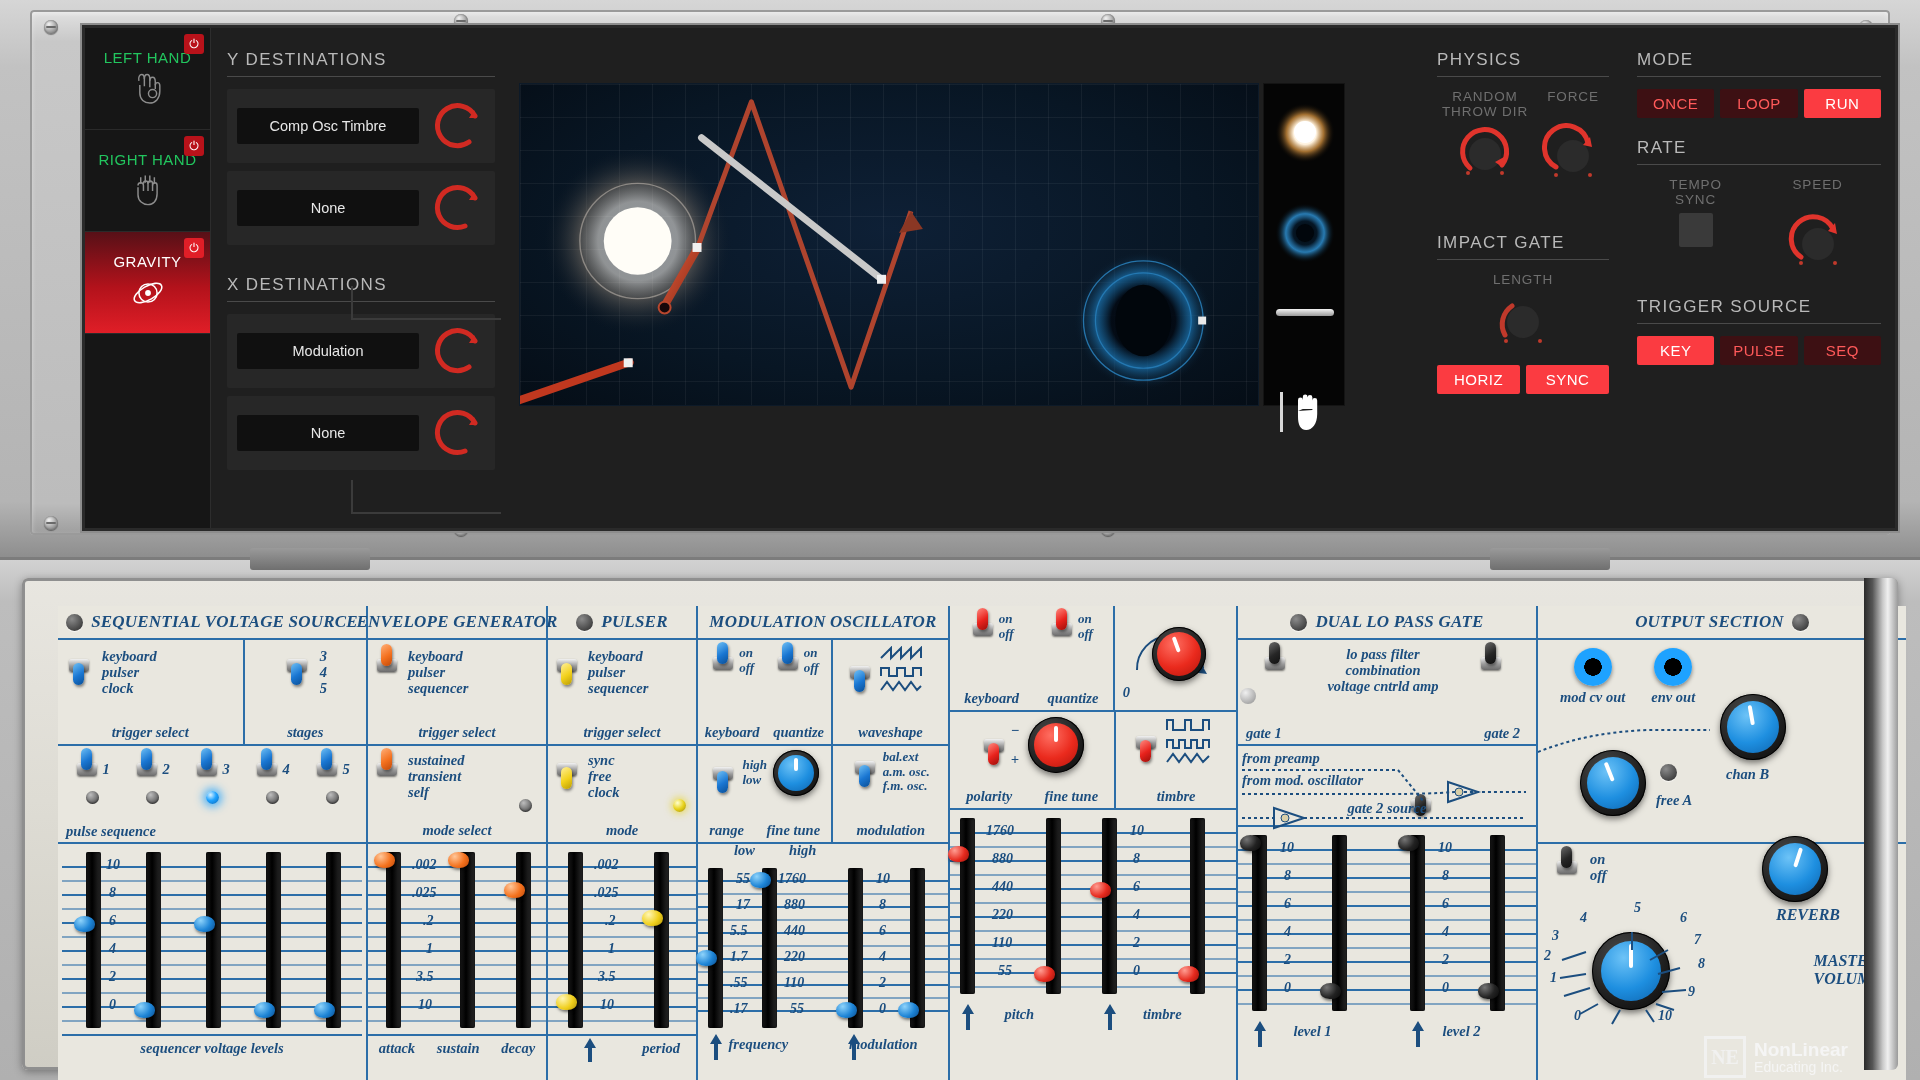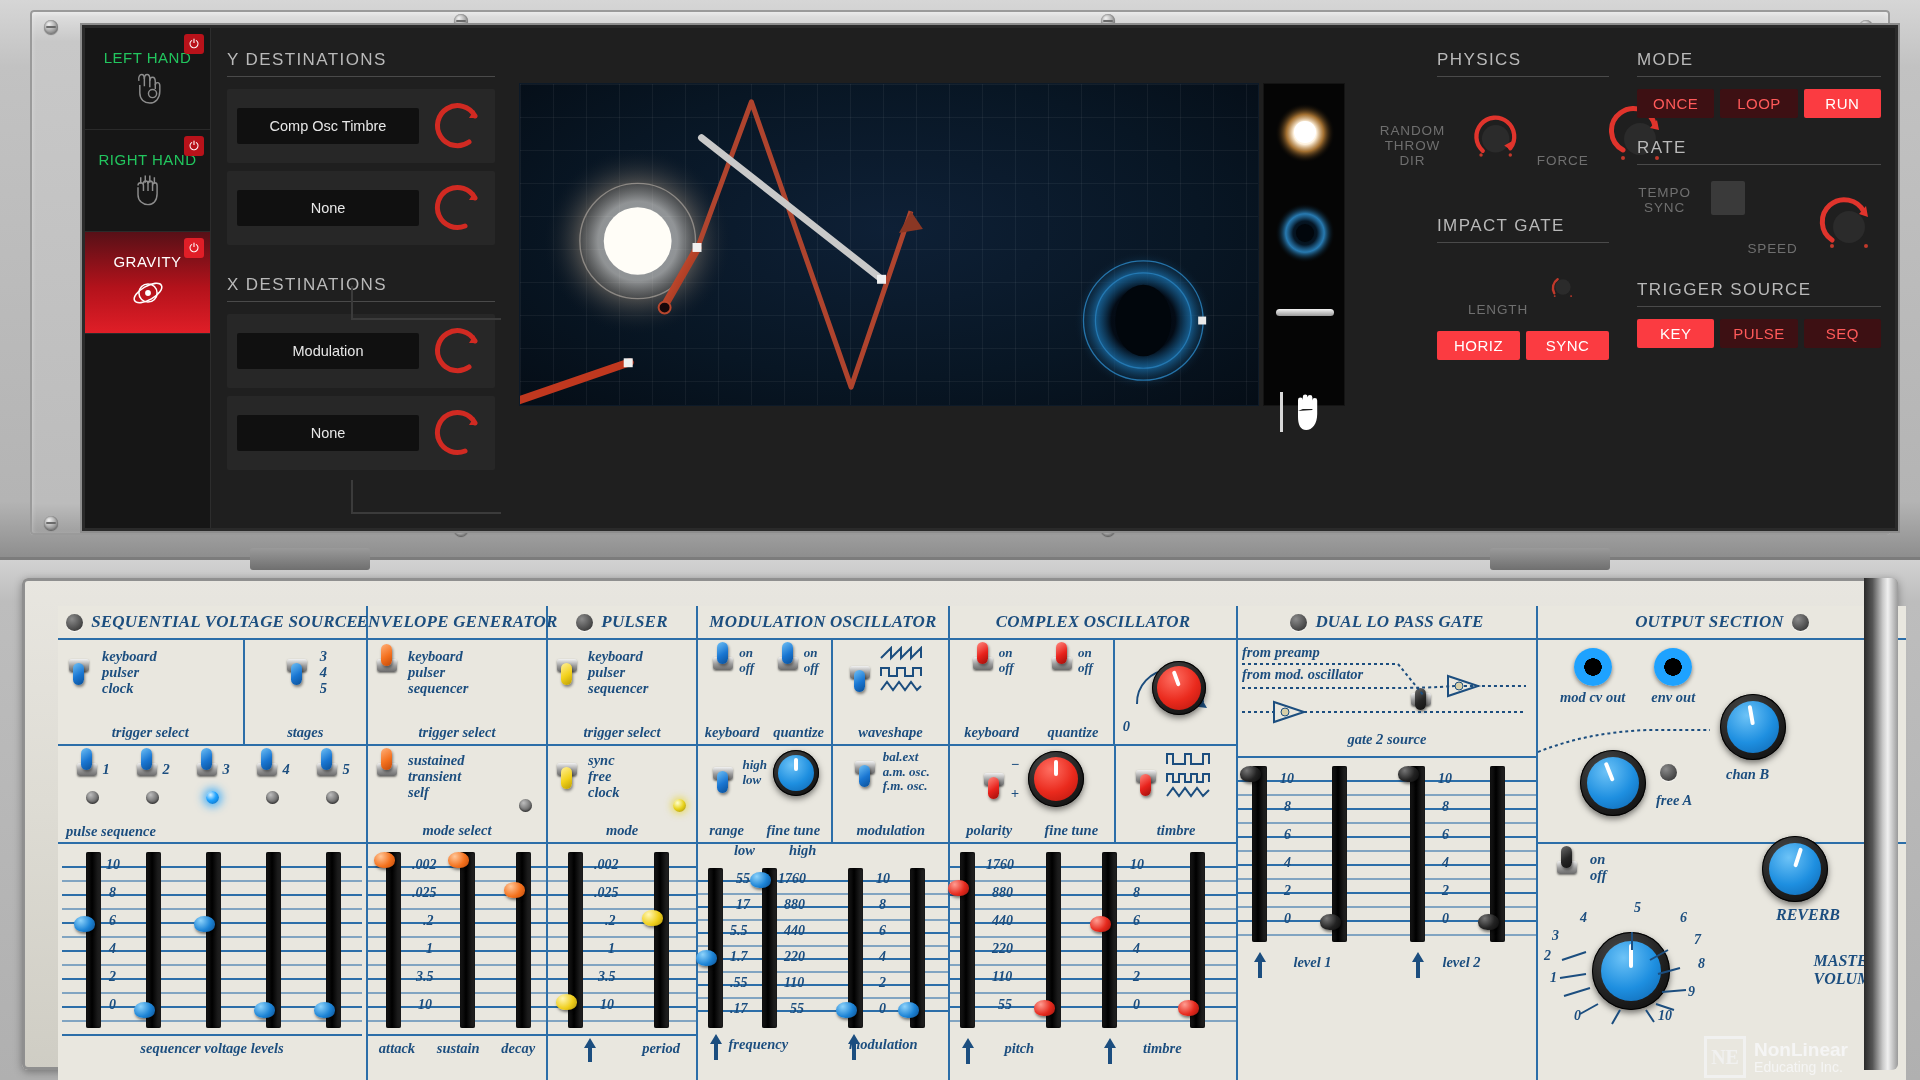--- a/index.html
+++ b/index.html
@@ -77,21 +77,21 @@
   .sim svg { position:absolute; inset:0; width:100%; height:100%; }
   .toolstrip { position:absolute; left:752px; top:55px; width:82px; height:323px; background:#050505;
      border:1px solid #141414; }
   .tool { position:absolute; left:0; width:82px; display:flex; align-items:center; justify-content:center; cursor:pointer;}
 
   
   .rcol { width: 200px; padding: 22px 14px 0 14px; }
   .rcol.mode { width: 272px; }
   .lbl { font-size:13.5px; letter-spacing:.9px; color:#6f6f6f; text-align:center; line-height:1.12; }
   .knob-row { display:flex; gap:14px; justify-content:center; margin-top:6px; }
-  .kcell { display:flex; flex-direction:row; align-items:flex-end; gap:20px; }
+  .kcell { display:flex; flex-direction:column; align-items:center; gap:2px; }
   .kdark { width:62px; height:62px; cursor:pointer; }
   .kdark svg{ width:100%; height:100%; }
   .btnrow { display:flex; gap:6px; margin-top:10px; }
   .rbtn { flex:1; text-align:center; font-size:15px; padding:6px 2px; border-radius:2px;
      color:#ff5a5a; background:#3d1013; letter-spacing:.5px; cursor:pointer; }
   .rbtn.on { background:#fb3b41; color:#fff; }
   .sq { width:34px; height:34px; background:#3a3a3a; border-radius:2px; cursor:pointer; margin:4px auto 0; }
 
   
   .base { position:absolute; left:0; top:560px; width:1920px; height:520px;
@@ -910,23 +910,20 @@
               <svg style="position:absolute;left:10px;top:188px" width="16" height="28">
                   <path d="M8 2 L14 12 L10 12 L10 28 L6 28 L6 12 L2 12 Z" fill="#1c4e7f"></path>
                 </svg>
               <svg style="position:absolute;left:148px;top:188px" width="16" height="28">
                   <path d="M8 2 L14 12 L10 12 L10 28 L6 28 L6 12 L2 12 Z" fill="#1c4e7f"></path>
                 </svg>
             </div>
           </div>
 
           <div class="mod" style="width:288px">
-            <div class="mhead">
-                <span class="mtitle">COMPLEX OSCILLATOR</span>
-              </div>
 
             <div class="cell" style="height:106px; display:flex">
               <div style="flex:1.05; border-right:2px solid #2c6ea8; position:relative; padding:6px 2px">
                 <div style="display:flex;justify-content:space-around">
                   <div style="display:flex;gap:3px">
                       <div class="tog up">
                         <span class="nut"></span>
                         <span class="bat red"></span>
                       </div>
                       <div class="ctext sm">
@@ -1051,22 +1048,42 @@
                 </svg>
             </div>
           </div>
 
           <div class="mod" style="width:300px">
             <div class="mhead">
                 <span class="bolt"></span>
                 <span class="mtitle">DUAL LO PASS GATE</span>
               </div>
 
-
-            <div class="cell" style="height:118px; position:relative; padding:4px">
+            <div class="cell" style="height:106px; position:relative; padding:6px">
+              <div style="display:flex;justify-content:space-between;align-items:flex-start">
+                <div class="tog up" style="margin-left:18px">
+                    <span class="nut"></span>
+                    <span class="bat black"></span>
+                  </div>
+                <div class="ctext" style="text-align:center">
+                  <div>lo pass filter</div>
+                  <div>combination</div>
+                  <div>voltage cntrld amp</div>
+                </div>
+                <div class="tog up" style="margin-right:26px">
+                    <span class="nut"></span>
+                    <span class="bat black"></span>
+                  </div>
+              </div>
+              <div style="position:absolute;left:8px;bottom:2px" class="clabel">gate 1</div>
+              <div style="position:absolute;right:16px;bottom:2px" class="clabel">gate 2</div>
+              <div style="position:absolute;left:2px;top:48px;width:16px;height:16px;border-radius:50%;background:radial-gradient(circle at 35% 30%,#f0f0f0,#b5b5b5 60%,#8d8d8d)"></div>
+            </div>
+
+            <div class="cell" style="height:81px; position:relative; padding:4px">
               <div class="ctext" style="position:absolute;left:4px;top:4px">from preamp</div>
               <div class="ctext" style="position:absolute;left:4px;top:26px">from mod. oscillator</div>
               <div class="tog mid" style="position:absolute;left:170px;top:42px">
                   <span class="nut"></span>
                   <span class="bat black"></span>
                 </div>
               <svg style="position:absolute;left:0;top:0" width="298" height="96">
                 <path d="M4 24 H160 L186 56" stroke="#1c4e7f" stroke-width="2" fill="none" stroke-dasharray="3 3"></path>
                 <path d="M4 48 H150 Q190 48 216 46 H288" stroke="#1c4e7f" stroke-width="2" fill="none" stroke-dasharray="3 3"></path>
                 <path d="M4 72 H36" stroke="#1c4e7f" stroke-width="2" fill="none" stroke-dasharray="3 3"></path>

